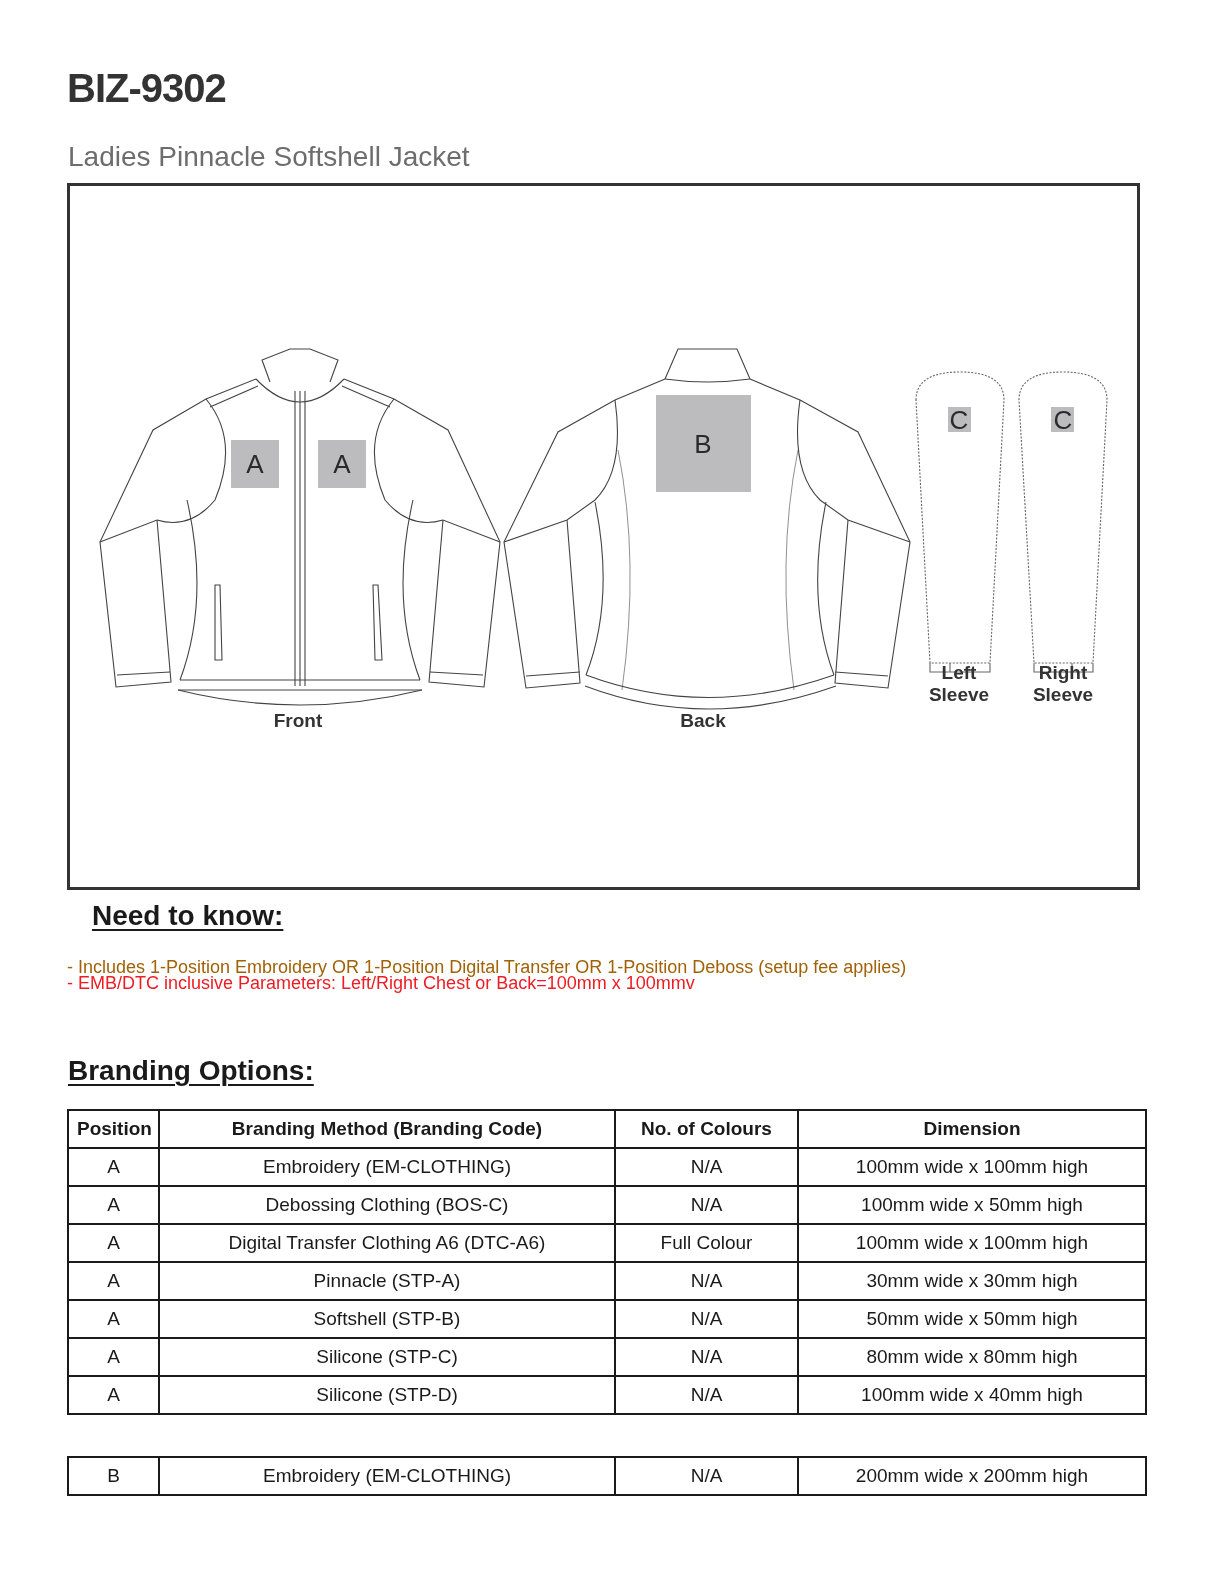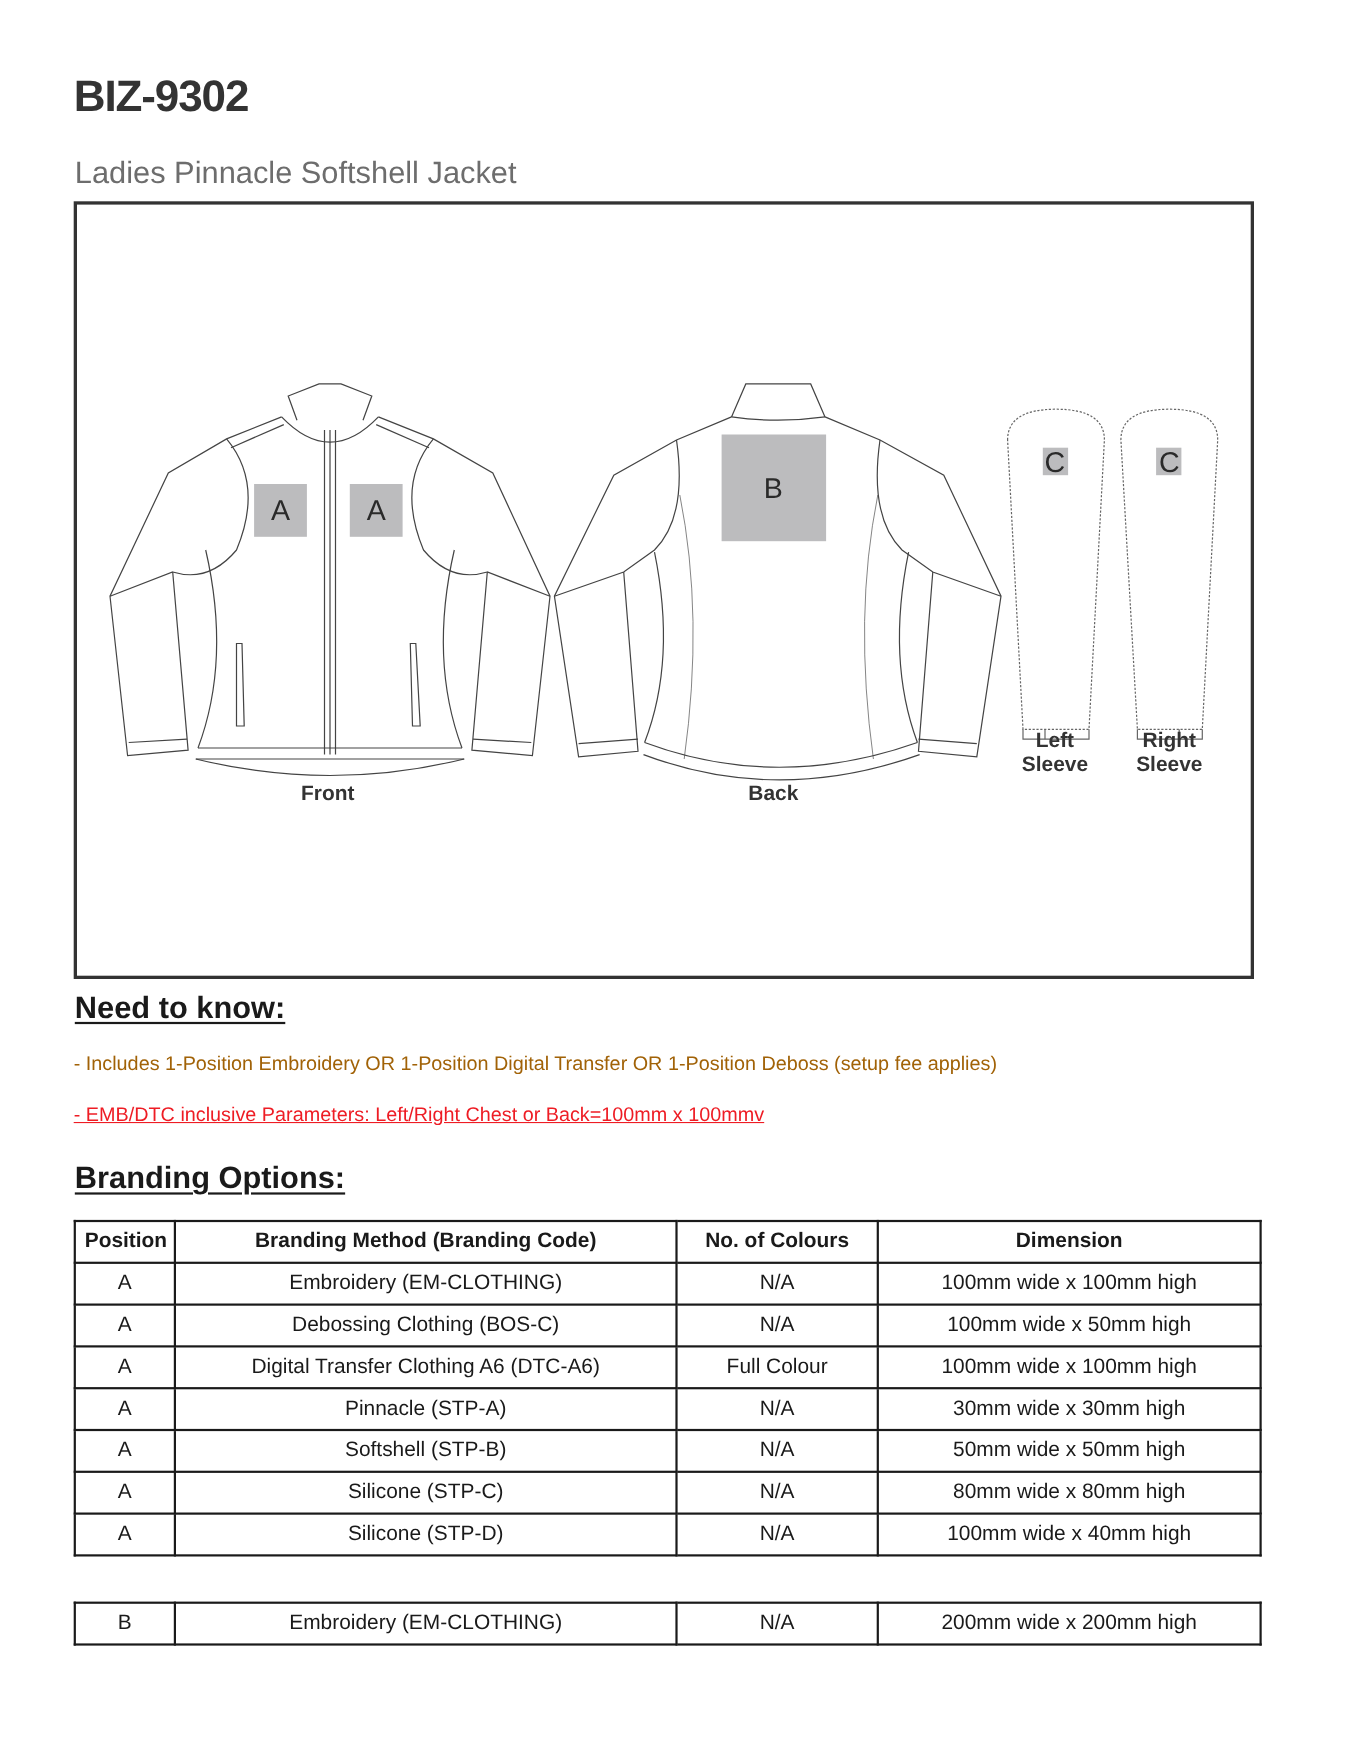--- a/index.html
+++ b/index.html
@@ -96,23 +96,23 @@
       <text class="lbl" x="298" y="727" text-anchor="middle">Front</text>
       <text class="lbl" x="703" y="727" text-anchor="middle">Back</text>
       <text class="lbl" x="959" y="679" text-anchor="middle">Left</text>
       <text class="lbl" x="959" y="701" text-anchor="middle">Sleeve</text>
       <text class="lbl" x="1063" y="679" text-anchor="middle">Right</text>
       <text class="lbl" x="1063" y="701" text-anchor="middle">Sleeve</text>
     </g>
   </svg>
 </div>
 
-<div class="h2" style="top:902px;">Need to know:</div>
+<div class="h2" style="top:902px;margin-left:24px;">Need to know:</div>
 <div class="note black" style="top:958px;">- Includes 1-Position Embroidery OR 1-Position Digital Transfer OR 1-Position Deboss (setup fee applies)</div>
-<div class="note red" style="top:1004px;text-decoration:underline;">- EMB/DTC inclusive Parameters: Left/Right Chest or Back=100mm x 100mmv</div>
+<div class="note red" style="top:974px;">- EMB/DTC inclusive Parameters: Left/Right Chest or Back=100mm x 100mmv</div>
 
 <div class="h2" style="top:1057px;">Branding Options:</div>
 
 <table class="bt" style="top:1109px;padding-left:12px;">
   <colgroup>
       <col style="width:91px">
       <col style="width:456px">
       <col style="width:183px">
       <col style="width:348px">
     </colgroup>

